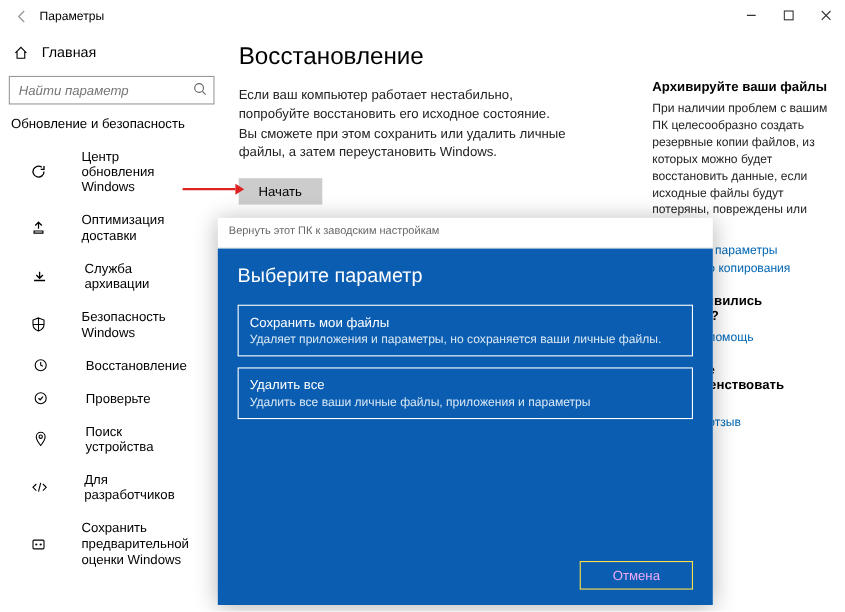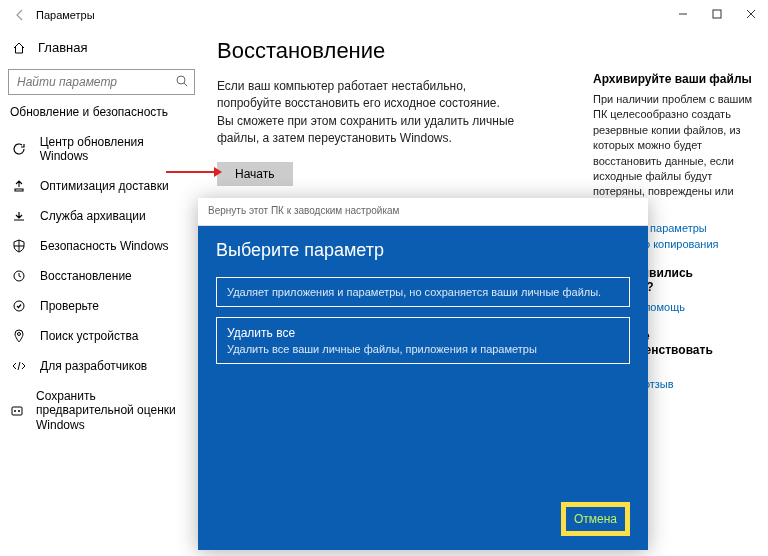--- a/index.html
+++ b/index.html
@@ -12,21 +12,21 @@
 .win-controls div { width: 34px; height: 28px; display: flex; align-items: center; justify-content: center; color: #555; }
 
 .body-row { display: flex; height: calc(100% - 30px); }
 .sidebar { width: 203px; padding: 4px 0 0 0; }
 .home-row { display: flex; align-items: center; padding: 6px 10px; font-size: 13px; }
 .home-row .icon { width: 18px; display: flex; justify-content: center; margin-right: 10px; }
 .search-wrap { margin: 8px 8px 10px 8px; position: relative; }
 .search-input { width: 100%; height: 26px; border: 1px solid #999; padding: 0 24px 0 8px; font-size: 12px; font-style: italic; color: #666; background: #fff; }
 .search-icon { position: absolute; right: 6px; top: 5px; color: #666; }
 .section-label { padding: 0 10px 8px 10px; font-size: 12px; font-weight: 400; }
-.nav-item { display: flex; align-items: center; padding: 8px 10px; font-size: 12px; cursor: pointer; }
+.nav-item { display: flex; align-items: center; padding: 8px 28px; font-size: 12px; cursor: pointer; gap: 20px; }
 .nav-item .icon { width: 18px; display: flex; justify-content: center; margin-right: 12px; color: #000; }
 
 .main { flex: 1; padding: 8px 20px 0 14px; position: relative; }
 .main h1 { font-size: 22px; font-weight: 400; margin-bottom: 14px; }
 .main h2 { font-size: 15px; font-weight: 400; margin-bottom: 10px; }
 .main p.desc { font-size: 12px; color: #222; line-height: 1.45; max-width: 300px; margin-bottom: 14px; }
 .start-btn { background: #ccc; border: none; padding: 5px 18px; font-size: 12px; cursor: pointer; }
 
 .aside { width: 175px; padding: 42px 12px 0 0; font-size: 11px; }
 .aside h3 { font-size: 12px; font-weight: 600; margin-bottom: 6px; }
@@ -35,21 +35,21 @@
 
 .red-arrow { position: absolute; left: 164px; top: 162px; width: 58px; height: 20px; pointer-events: none; }
 
 .dialog-back { position: absolute; left: 198px; top: 198px; width: 450px; height: 352px; background: #fff; box-shadow: 0 2px 20px rgba(0,0,0,0.3); }
 .dialog-head { height: 28px; padding: 7px 10px; font-size: 10px; color: #666; border-bottom: 1px solid #ddd; }
 .dialog-blue { background: #0a5db0; height: calc(100% - 28px); color: #fff; padding: 14px 18px; position: relative; }
 .dialog-blue h2 { font-size: 18px; font-weight: 400; margin-bottom: 16px; }
 .opt { border: 1px solid #fff; padding: 8px 10px; margin-bottom: 10px; cursor: pointer; }
 .opt .ot { font-size: 12px; font-weight: 400; margin-bottom: 3px; }
 .opt .od { font-size: 11px; color: #d9e8f5; }
-.cancel-btn { position: absolute; right: 18px; bottom: 14px; border: 5px solid #fde047; background: transparent; color: #bef264; padding: 5px 8px; font-size: 12px; cursor: pointer; }
+.cancel-btn { position: absolute; right: 18px; bottom: 14px; border: 1px solid #fde047; background: transparent; color: #f0abfc; padding: 5px 29px; font-size: 12px; cursor: pointer; }
 
 svg { display: block; }
 </style>
 </head>
 <body>
 
 <div class="titlebar">
   <div class="back">
     <svg width="12" height="12" viewBox="0 0 12 12">
         <path d="M8 1 L3 6 L8 11" stroke="#999" stroke-width="1.2" fill="none"></path>
@@ -195,20 +195,21 @@
 <svg class="red-arrow" viewBox="0 0 58 20">
   <line x1="2" y1="10" x2="50" y2="10" stroke="#d22" stroke-width="2"></line>
   <polygon points="50,5 58,10 50,15" fill="#d22"></polygon>
 </svg>
 
 <div class="dialog-back">
   <div class="dialog-head">Вернуть этот ПК к заводским настройкам</div>
   <div class="dialog-blue">
     <h2>Выберите параметр</h2>
     <div class="opt">
+      <div class="ot">Сохранить мои файлы</div>
       <div class="od">Удаляет приложения и параметры, но сохраняется ваши личные файлы.</div>
     </div>
     <div class="opt">
       <div class="ot">Удалить все</div>
       <div class="od">Удалить все ваши личные файлы, приложения и параметры</div>
     </div>
     <button class="cancel-btn">Отмена</button>
   </div>
 </div>
 

